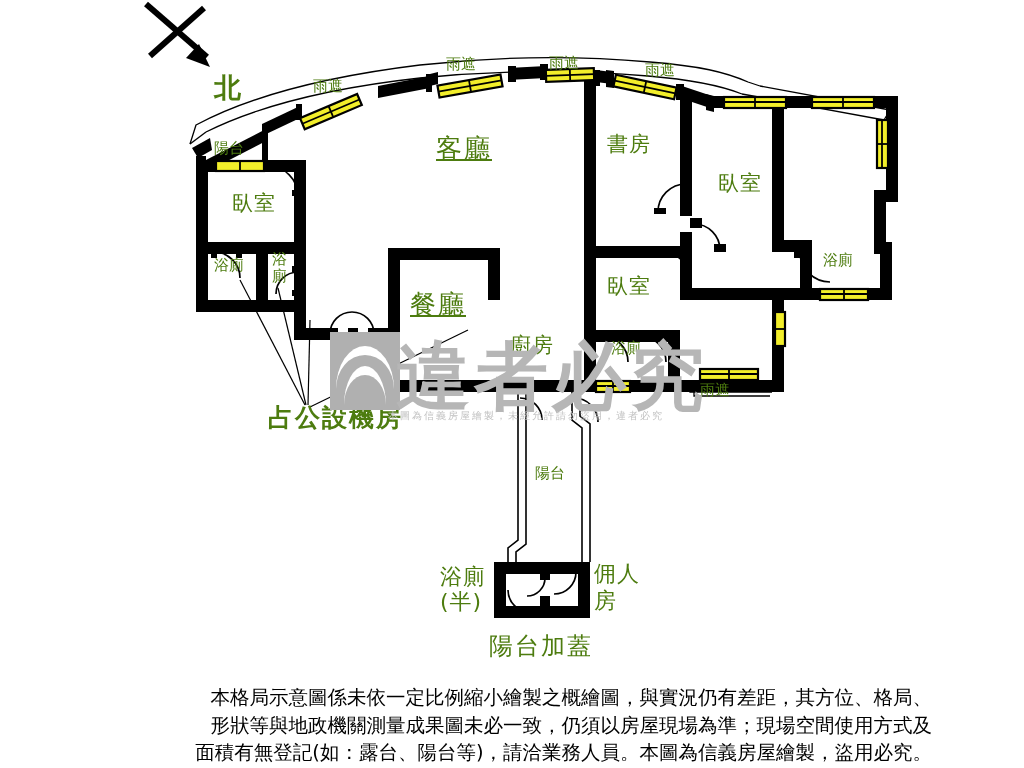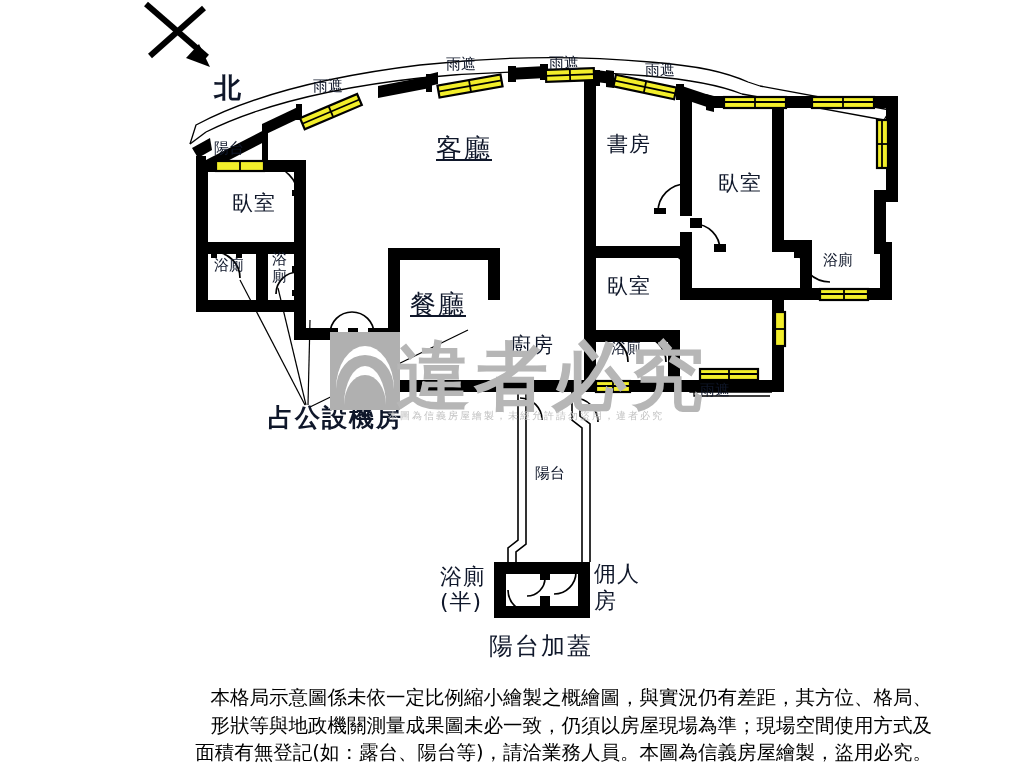--- a/index.html
+++ b/index.html
@@ -32,21 +32,21 @@
   .canopy { fill: none; stroke: #000000; stroke-width: 1.3; }
   .win-frame { fill: #f2ee2a; stroke: #000000; stroke-width: 2.2; }
   .win-div { stroke: #000000; stroke-width: 1.8; fill: none; }
   .door-arc { fill: none; stroke: #000000; stroke-width: 1.7; }
   .leader { stroke: #000000; stroke-width: 1.2; fill: none; }
   .arrowline { stroke: #000000; stroke-width: 6; fill: none; stroke-linecap: butt; }
 
   .lbl {
     position: absolute;
     font-family: "DejaVu Sans", "Liberation Sans", sans-serif;
-    color: #0f172a;
+    color: #4d7c0f;
     white-space: nowrap;
     line-height: 1.05;
     font-weight: 500;
   }
   .lbl-room   { font-size: 26px; letter-spacing: 2px; text-decoration: underline; }
   .lbl-room-s { font-size: 21px; letter-spacing: 1px; }
   .lbl-small  { font-size: 15px; letter-spacing: 0px; }
   .lbl-north  { font-size: 27px; font-weight: 700; }
   .lbl-callout{ font-size: 25px; letter-spacing: 2px; font-weight: 600; }
   .lbl-annex  { font-size: 22px; letter-spacing: 1px; }

